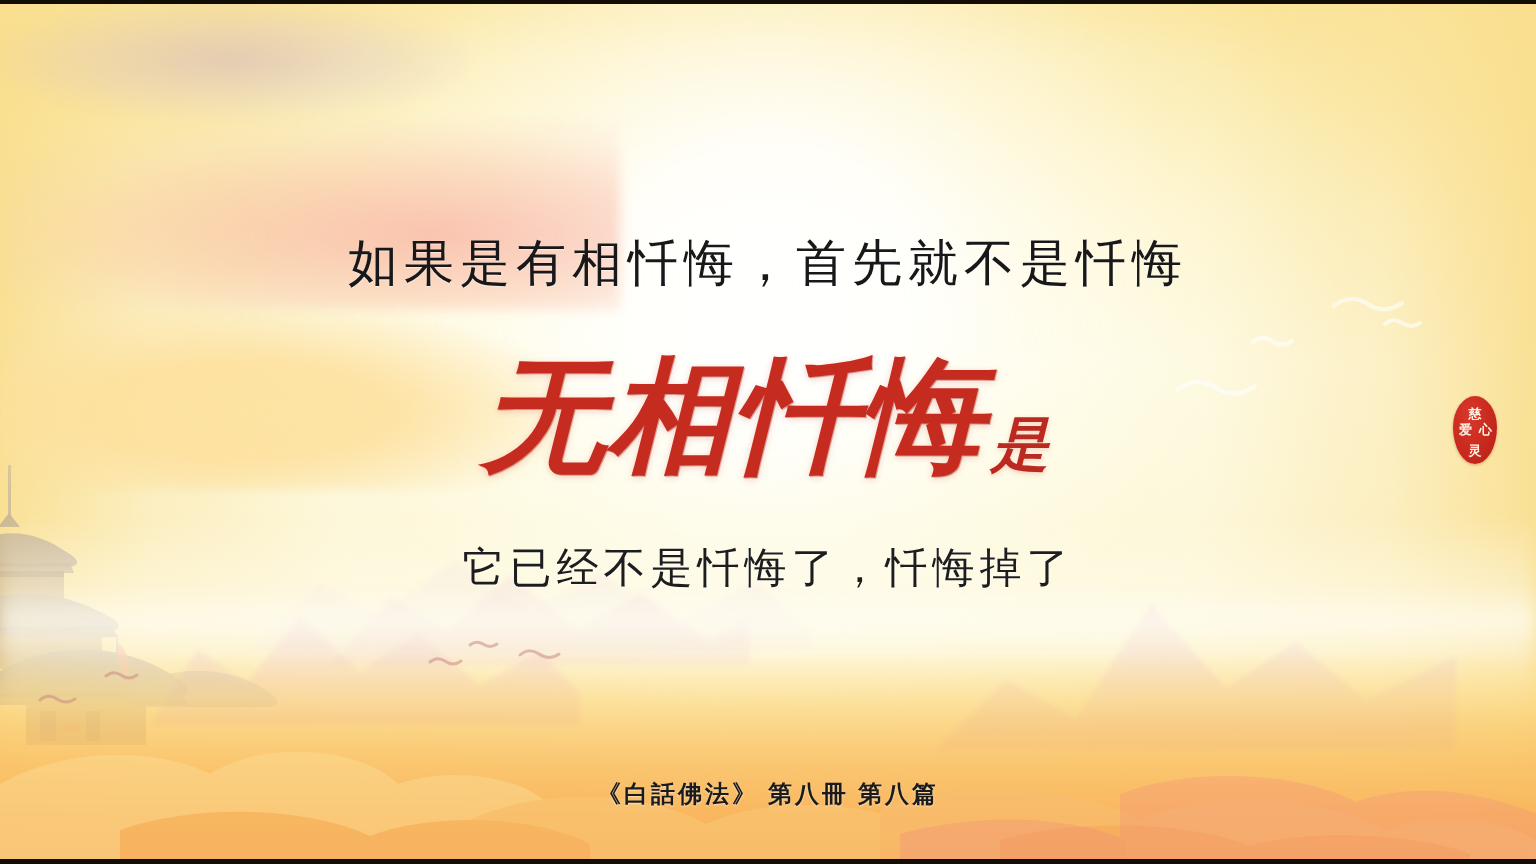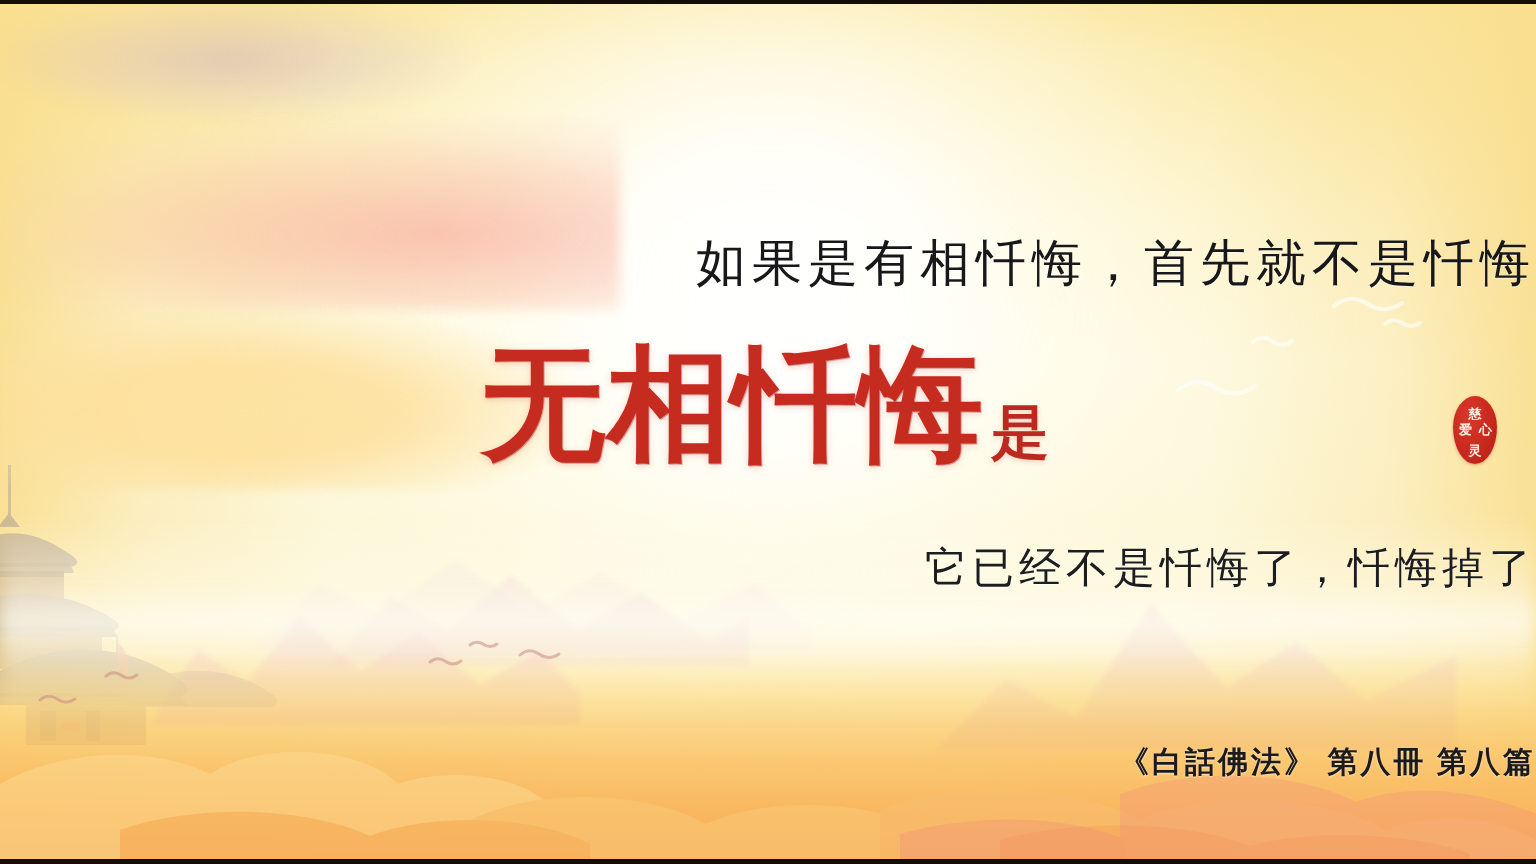--- a/index.html
+++ b/index.html
@@ -189,46 +189,47 @@
   }
 
   
   .birds { position: absolute; inset: 0; }
 
   
   .content {
     position: absolute;
     inset: 0;
     z-index: 40;
-    text-align: right;
+    text-align: center;
   }
 
   .lead-line {
     position: absolute;
     top: 238px;
     left: 0;
     width: 100%;
     font-family: "Liberation Serif", "DejaVu Serif", serif;
     font-size: 50px;
     line-height: 1;
     letter-spacing: 6px;
     color: #18181a;
     white-space: nowrap;
     text-shadow: 0 1px 1px rgba(255,255,255,0.55);
   }
 
   .headline {
     position: absolute;
-    top: 344px;
+    top: 356px;
     left: 0;
     width: 100%;
     display: flex;
     align-items: flex-end;
     justify-content: center;
     white-space: nowrap;
+    font-style: italic;
   }
   .hl-big {
     font-family: "Liberation Serif", "DejaVu Serif", serif;
     font-size: 124px;
     line-height: 1;
     font-weight: 700;
     color: #c62b20;
     letter-spacing: 2px;
     text-shadow:
        1px 1px 0 rgba(150,26,16,0.35),
@@ -257,25 +258,25 @@
     font-size: 42px;
     line-height: 64px;
     letter-spacing: 5px;
     color: #1d1d1f;
     white-space: nowrap;
     text-shadow: 0 1px 1px rgba(255,255,255,0.6);
   }
 
   .footer {
     position: absolute;
-    top: 744px;
-    left: 0;
-    width: 100%;
-    font-family: "Liberation Serif", "DejaVu Serif", serif;
-    font-size: 30px;
+    top: 780px;
+    left: 0;
+    width: 100%;
+    font-family: "Liberation Serif", "DejaVu Serif", serif;
+    font-size: 24px;
     line-height: 1.2;
     font-weight: 700;
     letter-spacing: 3px;
     color: #1b1b1d;
     white-space: nowrap;
     text-shadow: 0 1px 2px rgba(255,255,255,0.55);
   }
 
   
   .seal {

